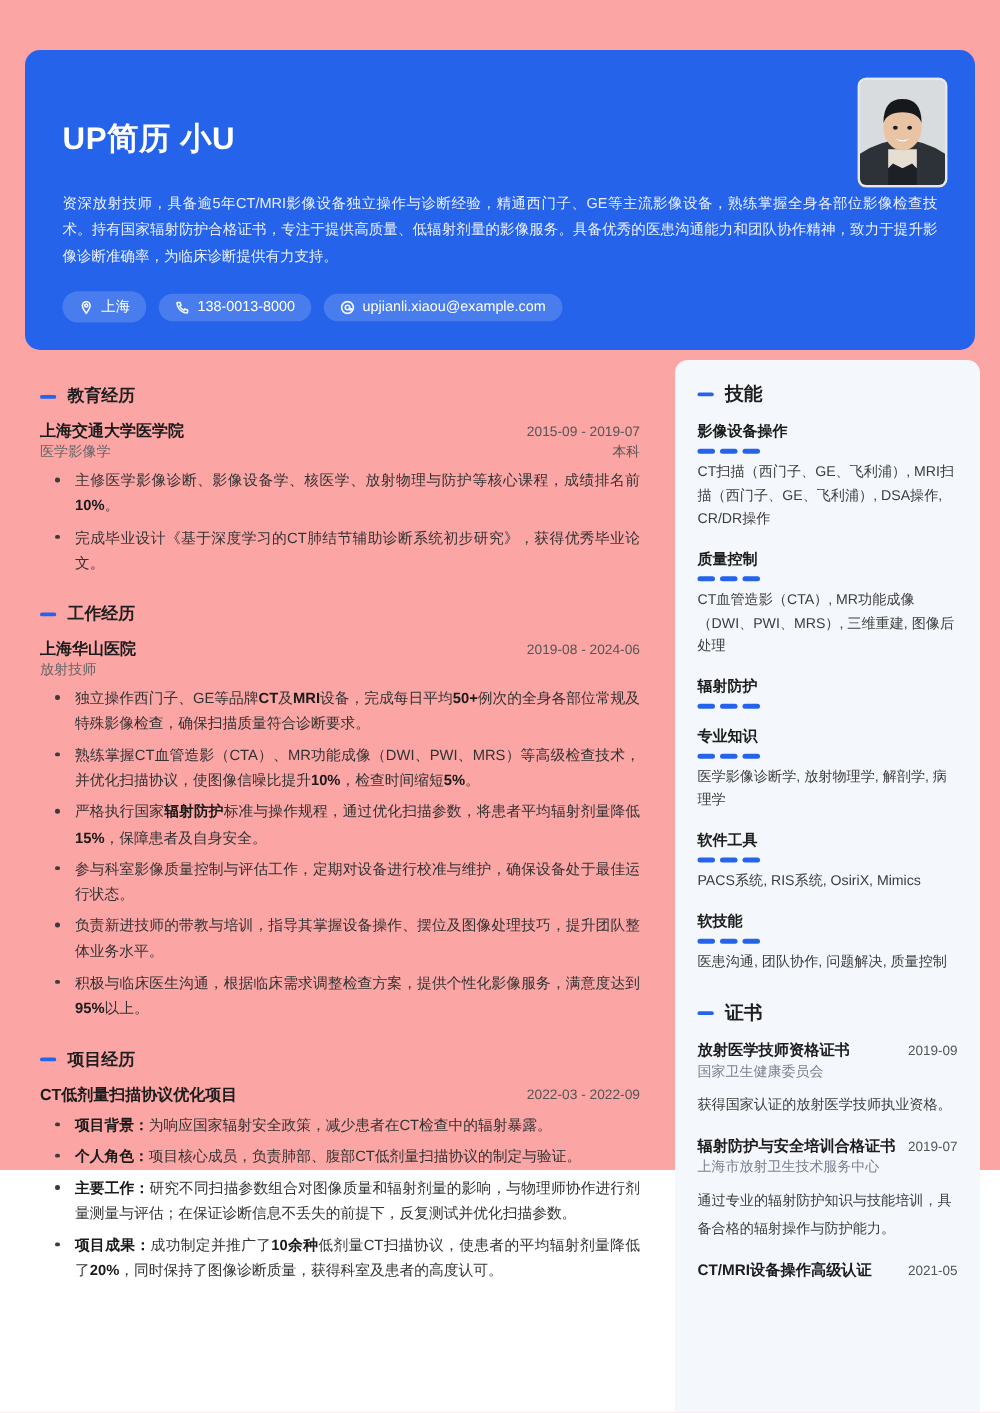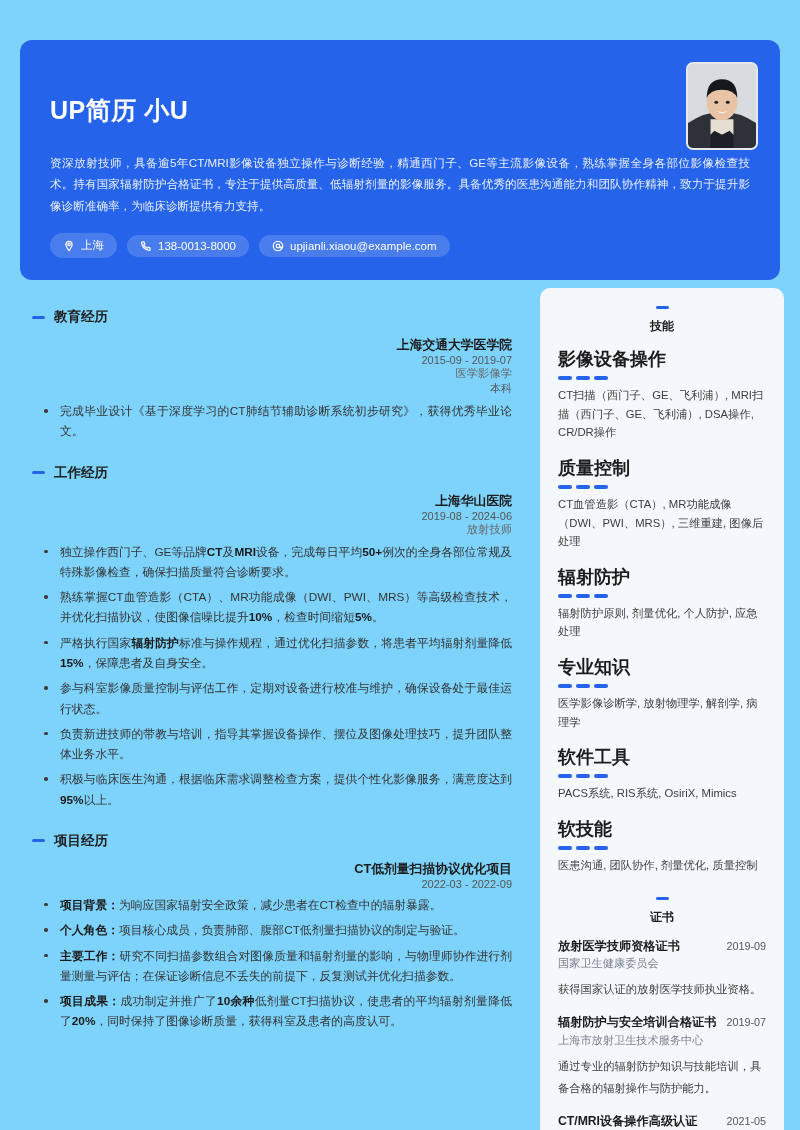--- a/index.html
+++ b/index.html
@@ -4,21 +4,21 @@
 <style>
   * { box-sizing: border-box; margin: 0; padding: 0; }
   html, body {
     width: 800px;
     height: 1130px;
     background: #ffffff;
     font-family: "Liberation Sans", "DejaVu Sans", sans-serif;
     color: #2b2b2b;
     overflow: hidden;
   }
-  .page { width: 800px; height: 1130px; position: relative; background:#7dd3fc; }
+  .page { width: 800px; height: 936px; position: relative; background:#fca5a5; }
 
   
   .header {
     position: absolute;
     left: 20px; top: 40px;
     width: 760px; height: 240px;
     background: #2563eb;
     border-radius: 12px;
     padding: 26px 30px 0 30px;
     color: #fff;
@@ -84,29 +84,29 @@
   
   .sec-title {
     display: flex; align-items: center; gap: 9px;
     font-size: 13.5px; font-weight: bold; color: #1f1f1f;
     margin-bottom: 11px;
   }
   .sec-title .dash {
     width: 13px; height: 3px; border-radius: 2px; background: #2563eb;
     display:inline-block;
   }
-  .sec-title.side-t { font-size: 12px; margin-bottom: 12px; flex-direction: column; }
+  .sec-title.side-t { font-size: 15px; margin-bottom: 12px; }
 
   .sec { margin-bottom: 22px; }
   .sec:last-child { margin-bottom: 0; }
 
   
   .entry { margin-bottom: 6px; }
   .entry-line {
-    display: flex; justify-content: space-between; align-items: flex-end; flex-direction: column;
+    display: flex; justify-content: space-between; align-items: center;
   }
   .entry-org { font-size: 12.8px; font-weight: bold; color: #1c1c1c; }
   .entry-date { font-size: 11px; color: #555; white-space: nowrap; }
   .entry-role { font-size: 11.3px; color: #666; }
   .entry-extra { font-size: 11px; color: #555; }
 
   ul.bullets { list-style: none; margin: 5px 0 0 0; padding: 0; }
   ul.bullets li {
     position: relative;
     padding-left: 28px;
@@ -121,21 +121,21 @@
     position: absolute;
     left: 12px; top: 8px;
     width: 3.5px; height: 3.5px;
     border-radius: 50%;
     background: #3b3b3b;
   }
   b, strong { font-weight: bold; color: #1a1a1a; }
 
   
   .skill { margin-bottom: 14px; }
-  .skill-name { font-size: 18px; font-weight: bold; color: #1c1c1c; margin-bottom: 5px; }
+  .skill-name { font-size: 12px; font-weight: bold; color: #1c1c1c; margin-bottom: 5px; }
   .skill-level { display: flex; gap: 4px; margin-bottom: 6px; }
   .skill-level i {
     width: 14px; height: 4px; border-radius: 2px; background: #2563eb; display:inline-block;
   }
   .skill-desc { font-size: 11.3px; line-height: 1.65; color: #3d3d3d; }
 
   
   .cert { margin-bottom: 14px; }
   .cert-head {
     display: flex; justify-content: space-between; align-items: baseline; gap: 6px;
@@ -210,20 +210,21 @@
       <div class="entry">
         <div class="entry-line">
           <span class="entry-org">上海交通大学医学院</span>
           <span class="entry-date">2015-09 - 2019-07</span>
         </div>
         <div class="entry-line">
           <span class="entry-role">医学影像学</span>
           <span class="entry-extra">本科</span>
         </div>
         <ul class="bullets">
+            <li>主修医学影像诊断、影像设备学、核医学、放射物理与防护等核心课程，成绩排名前<b>10%</b>。</li>
             <li>完成毕业设计《基于深度学习的CT肺结节辅助诊断系统初步研究》，获得优秀毕业论文。</li>
           </ul>
       </div>
     </div>
 
     <div class="sec">
       <div class="sec-title">
         <span class="dash"></span>
         <span>工作经历</span>
       </div>
@@ -294,21 +295,20 @@
             </div>
             <div class="skill-desc">CT血管造影（CTA）, MR功能成像（DWI、PWI、MRS）, 三维重建, 图像后处理</div>
           </div>
           <div class="skill">
             <div class="skill-name">辐射防护</div>
             <div class="skill-level">
               <i></i>
               <i></i>
               <i></i>
             </div>
-            <div class="skill-desc">辐射防护原则, 剂量优化, 个人防护, 应急处理</div>
           </div>
           <div class="skill">
             <div class="skill-name">专业知识</div>
             <div class="skill-level">
               <i></i>
               <i></i>
               <i></i>
             </div>
             <div class="skill-desc">医学影像诊断学, 放射物理学, 解剖学, 病理学</div>
           </div>
@@ -321,21 +321,21 @@
             </div>
             <div class="skill-desc">PACS系统, RIS系统, OsiriX, Mimics</div>
           </div>
           <div class="skill">
             <div class="skill-name">软技能</div>
             <div class="skill-level">
               <i></i>
               <i></i>
               <i></i>
             </div>
-            <div class="skill-desc">医患沟通, 团队协作, 剂量优化, 质量控制</div>
+            <div class="skill-desc">医患沟通, 团队协作, 问题解决, 质量控制</div>
           </div>
         </div>
     </div>
 
     <div class="sec">
       <div class="sec-title side-t">
         <span class="dash"></span>
         <span>证书</span>
       </div>
       <div>

